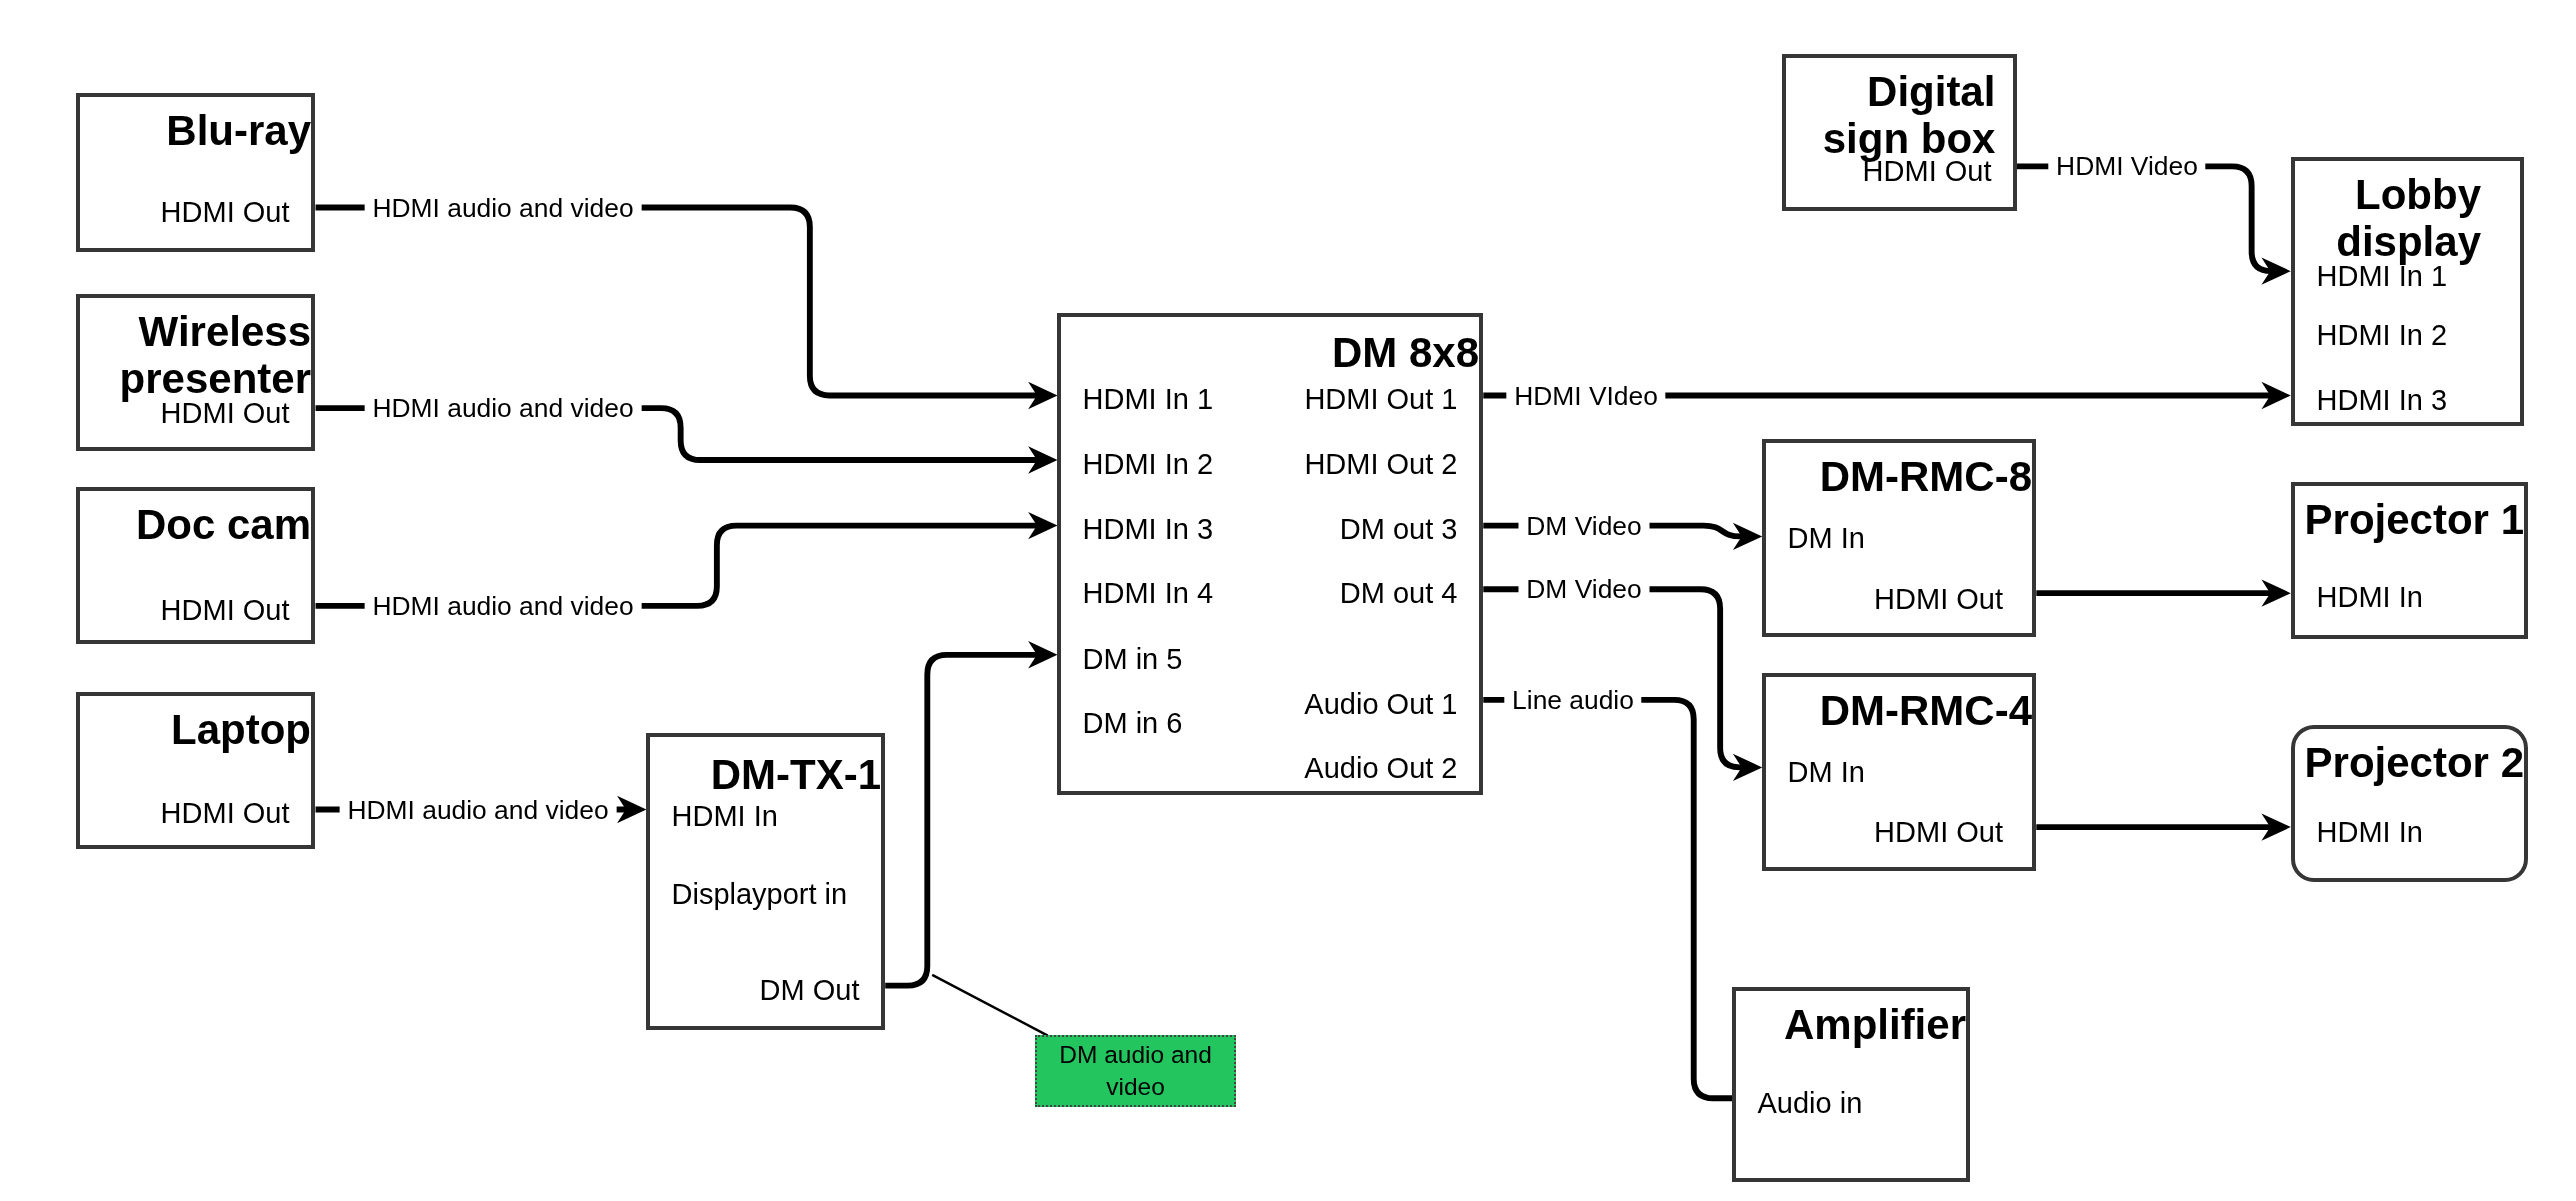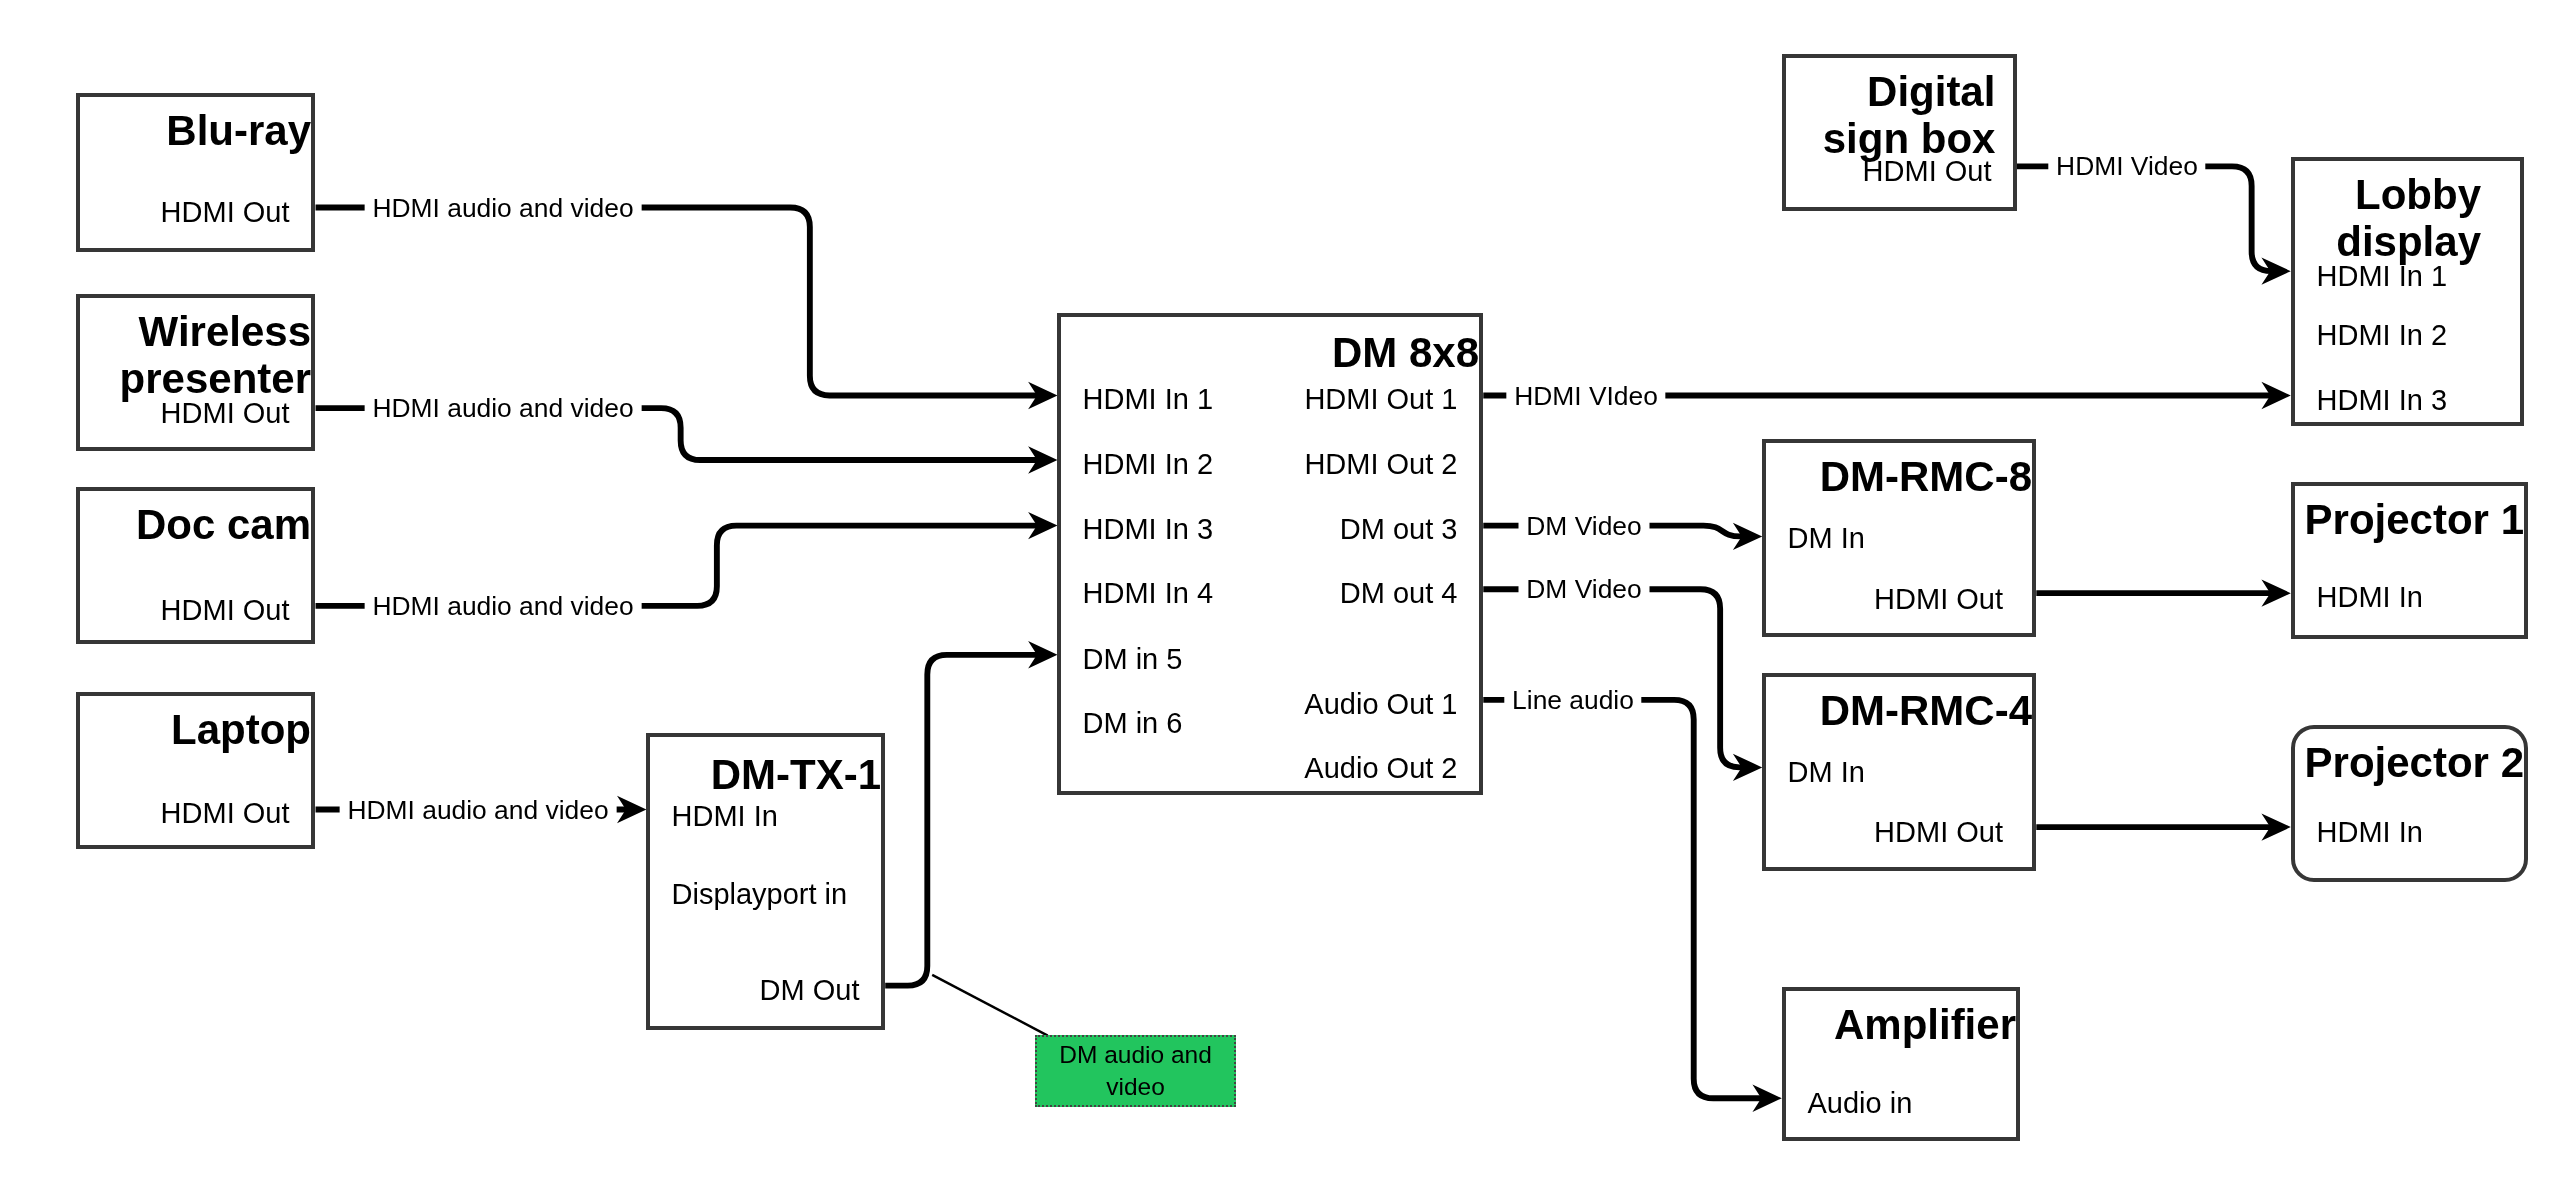--- a/index.html
+++ b/index.html
@@ -195,21 +195,21 @@
     <div class="title">DM-RMC-4</div>
     <span class="port left" style="top:95px;">DM In</span>
     <span class="port right" style="top:155px; right:29px;">HDMI Out</span>
   </div>
 
   <div class="node" style="left:2291px; top:725px; width:237px; height:157px;border-radius:23px;">
     <div class="title">Projector 2</div>
     <span class="port left" style="top:103px;">HDMI In</span>
   </div>
 
-  <div class="node" style="left:1782px; top:987px; width:238px; height:154px;">
+  <div class="node" style="left:1732px; top:987px; width:238px; height:195px;">
     <div class="title">Amplifier</div>
     <span class="port left" style="top:112px;">Audio in</span>
   </div>
 
   <span class="line-label" style="left:503px;  top:208px;">HDMI audio and video</span>
   <span class="line-label" style="left:503px;  top:408px;">HDMI audio and video</span>
   <span class="line-label" style="left:503px;  top:606px;">HDMI audio and video</span>
   <span class="line-label" style="left:478px;  top:810px;">HDMI audio and video</span>
   <span class="line-label" style="left:1586px; top:396px;">HDMI VIdeo</span>
   <span class="line-label" style="left:1584px; top:526px;">DM Video</span>

